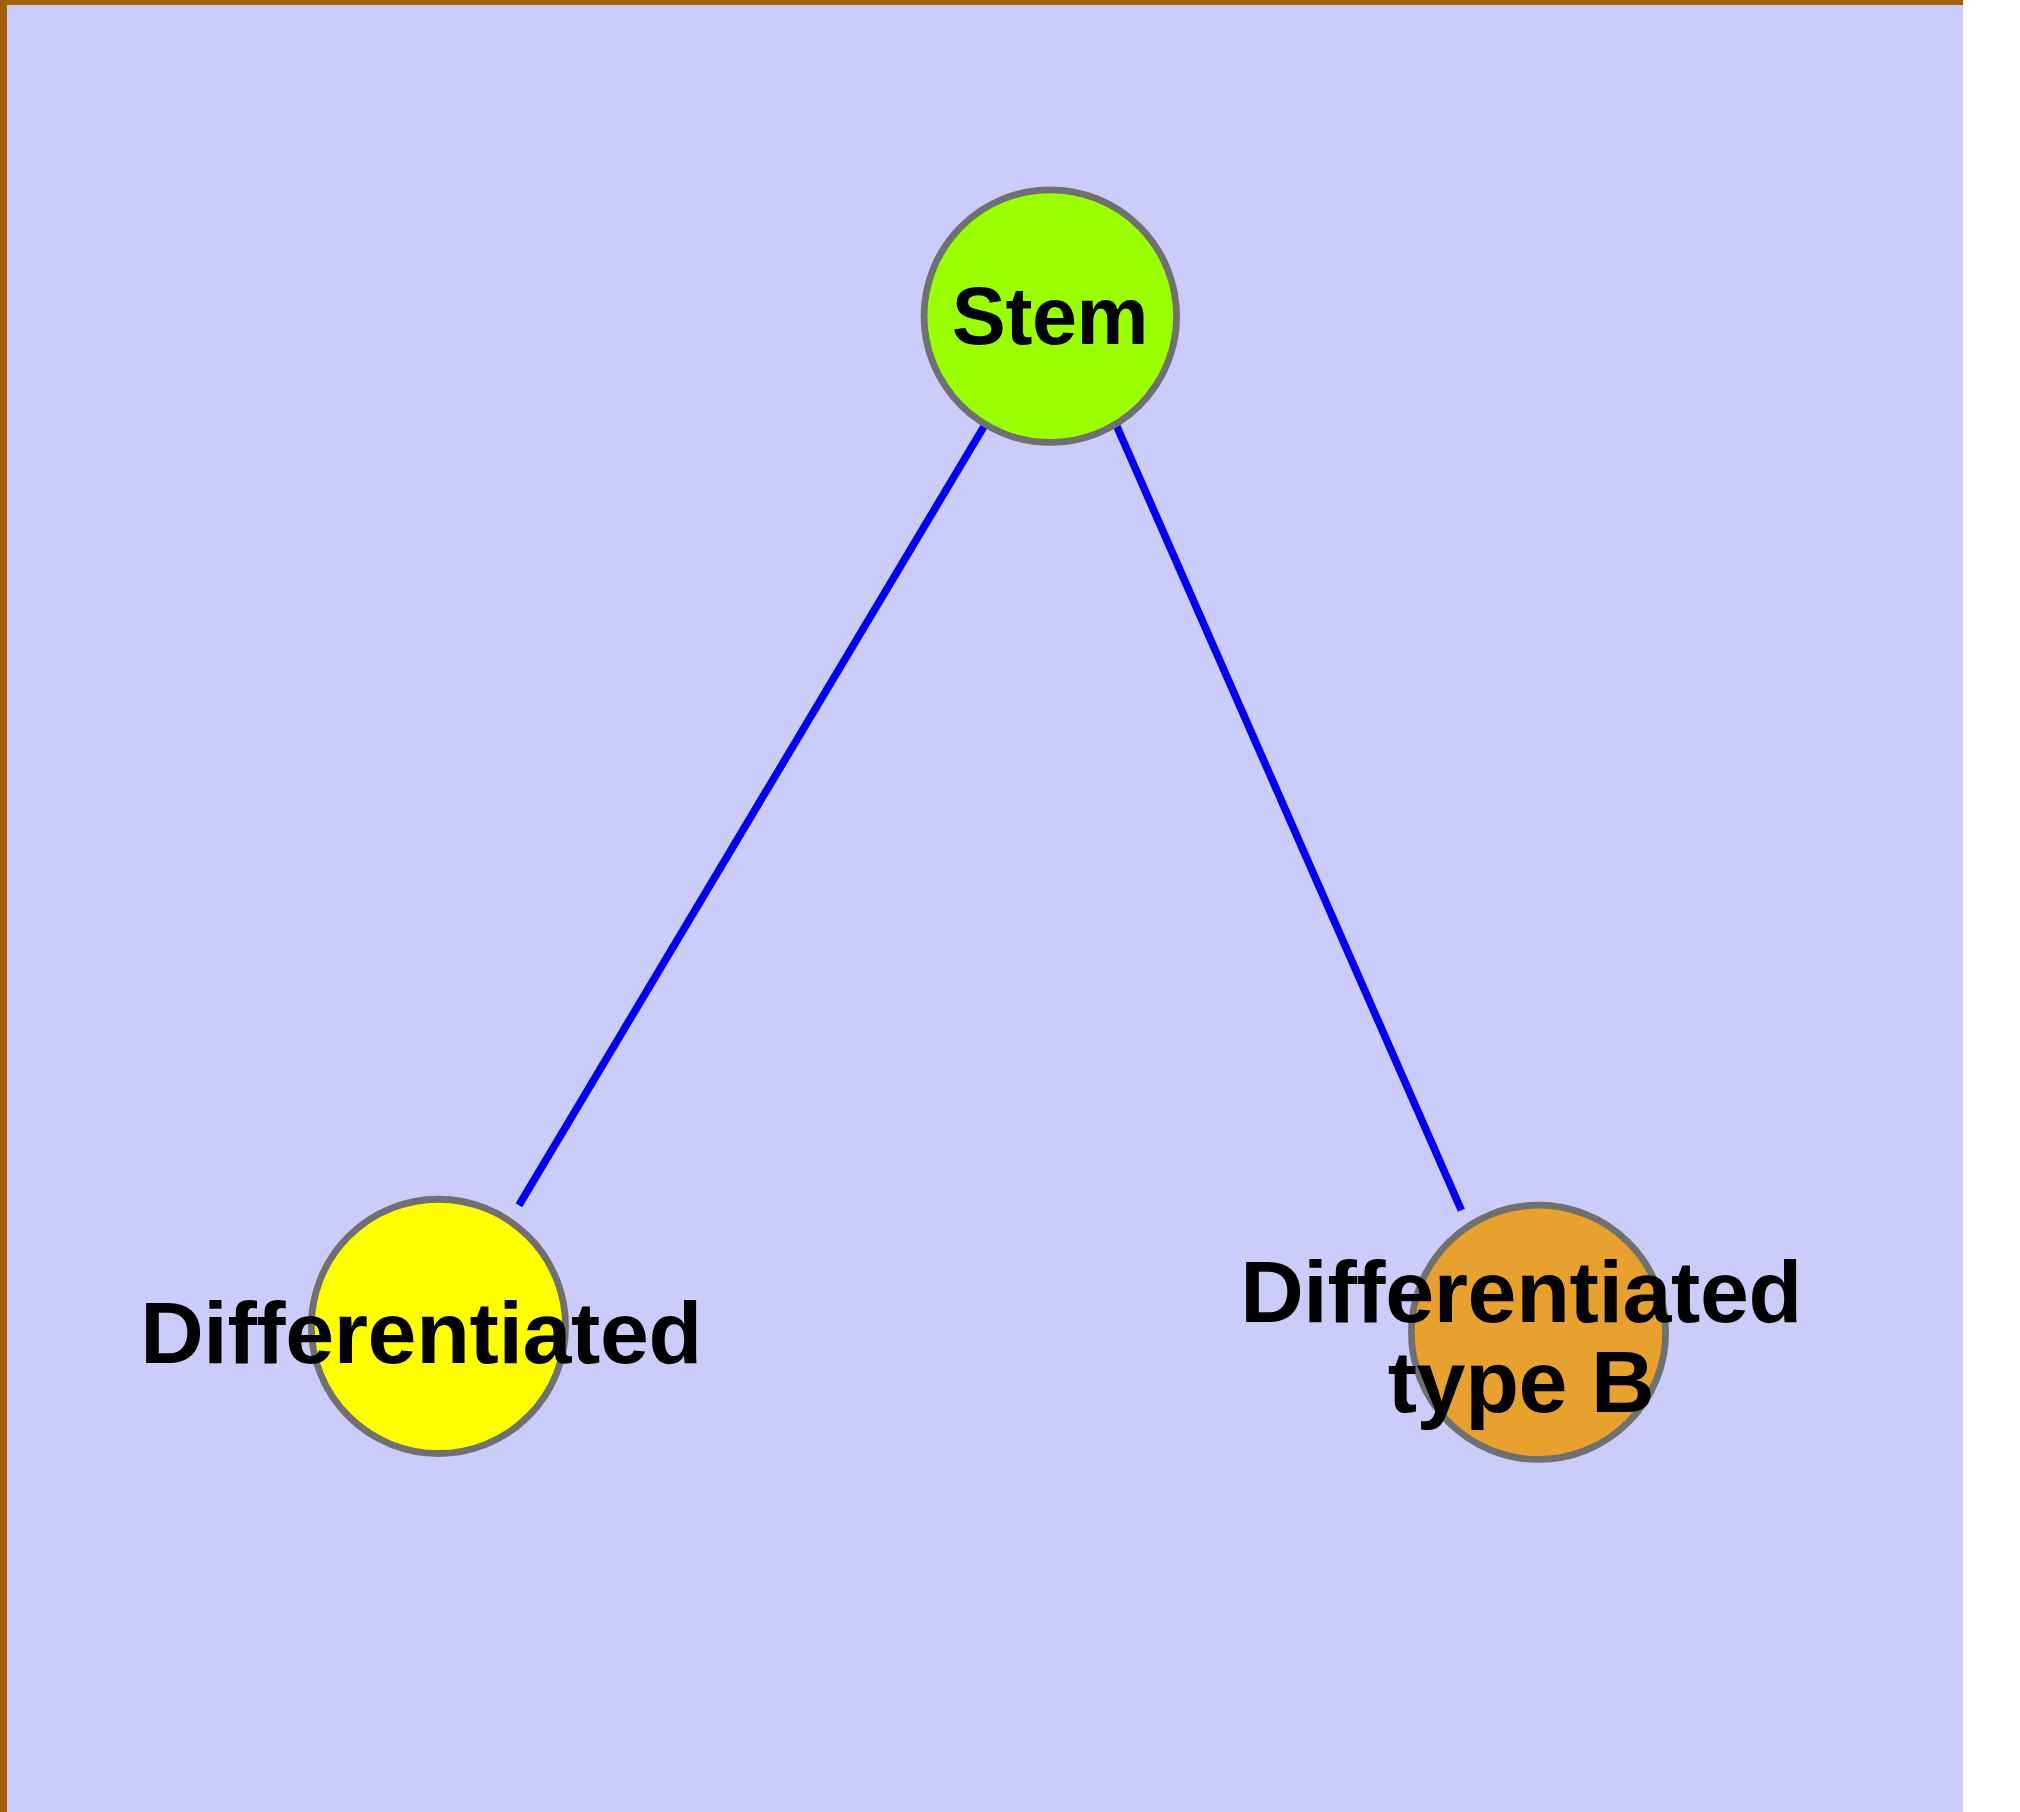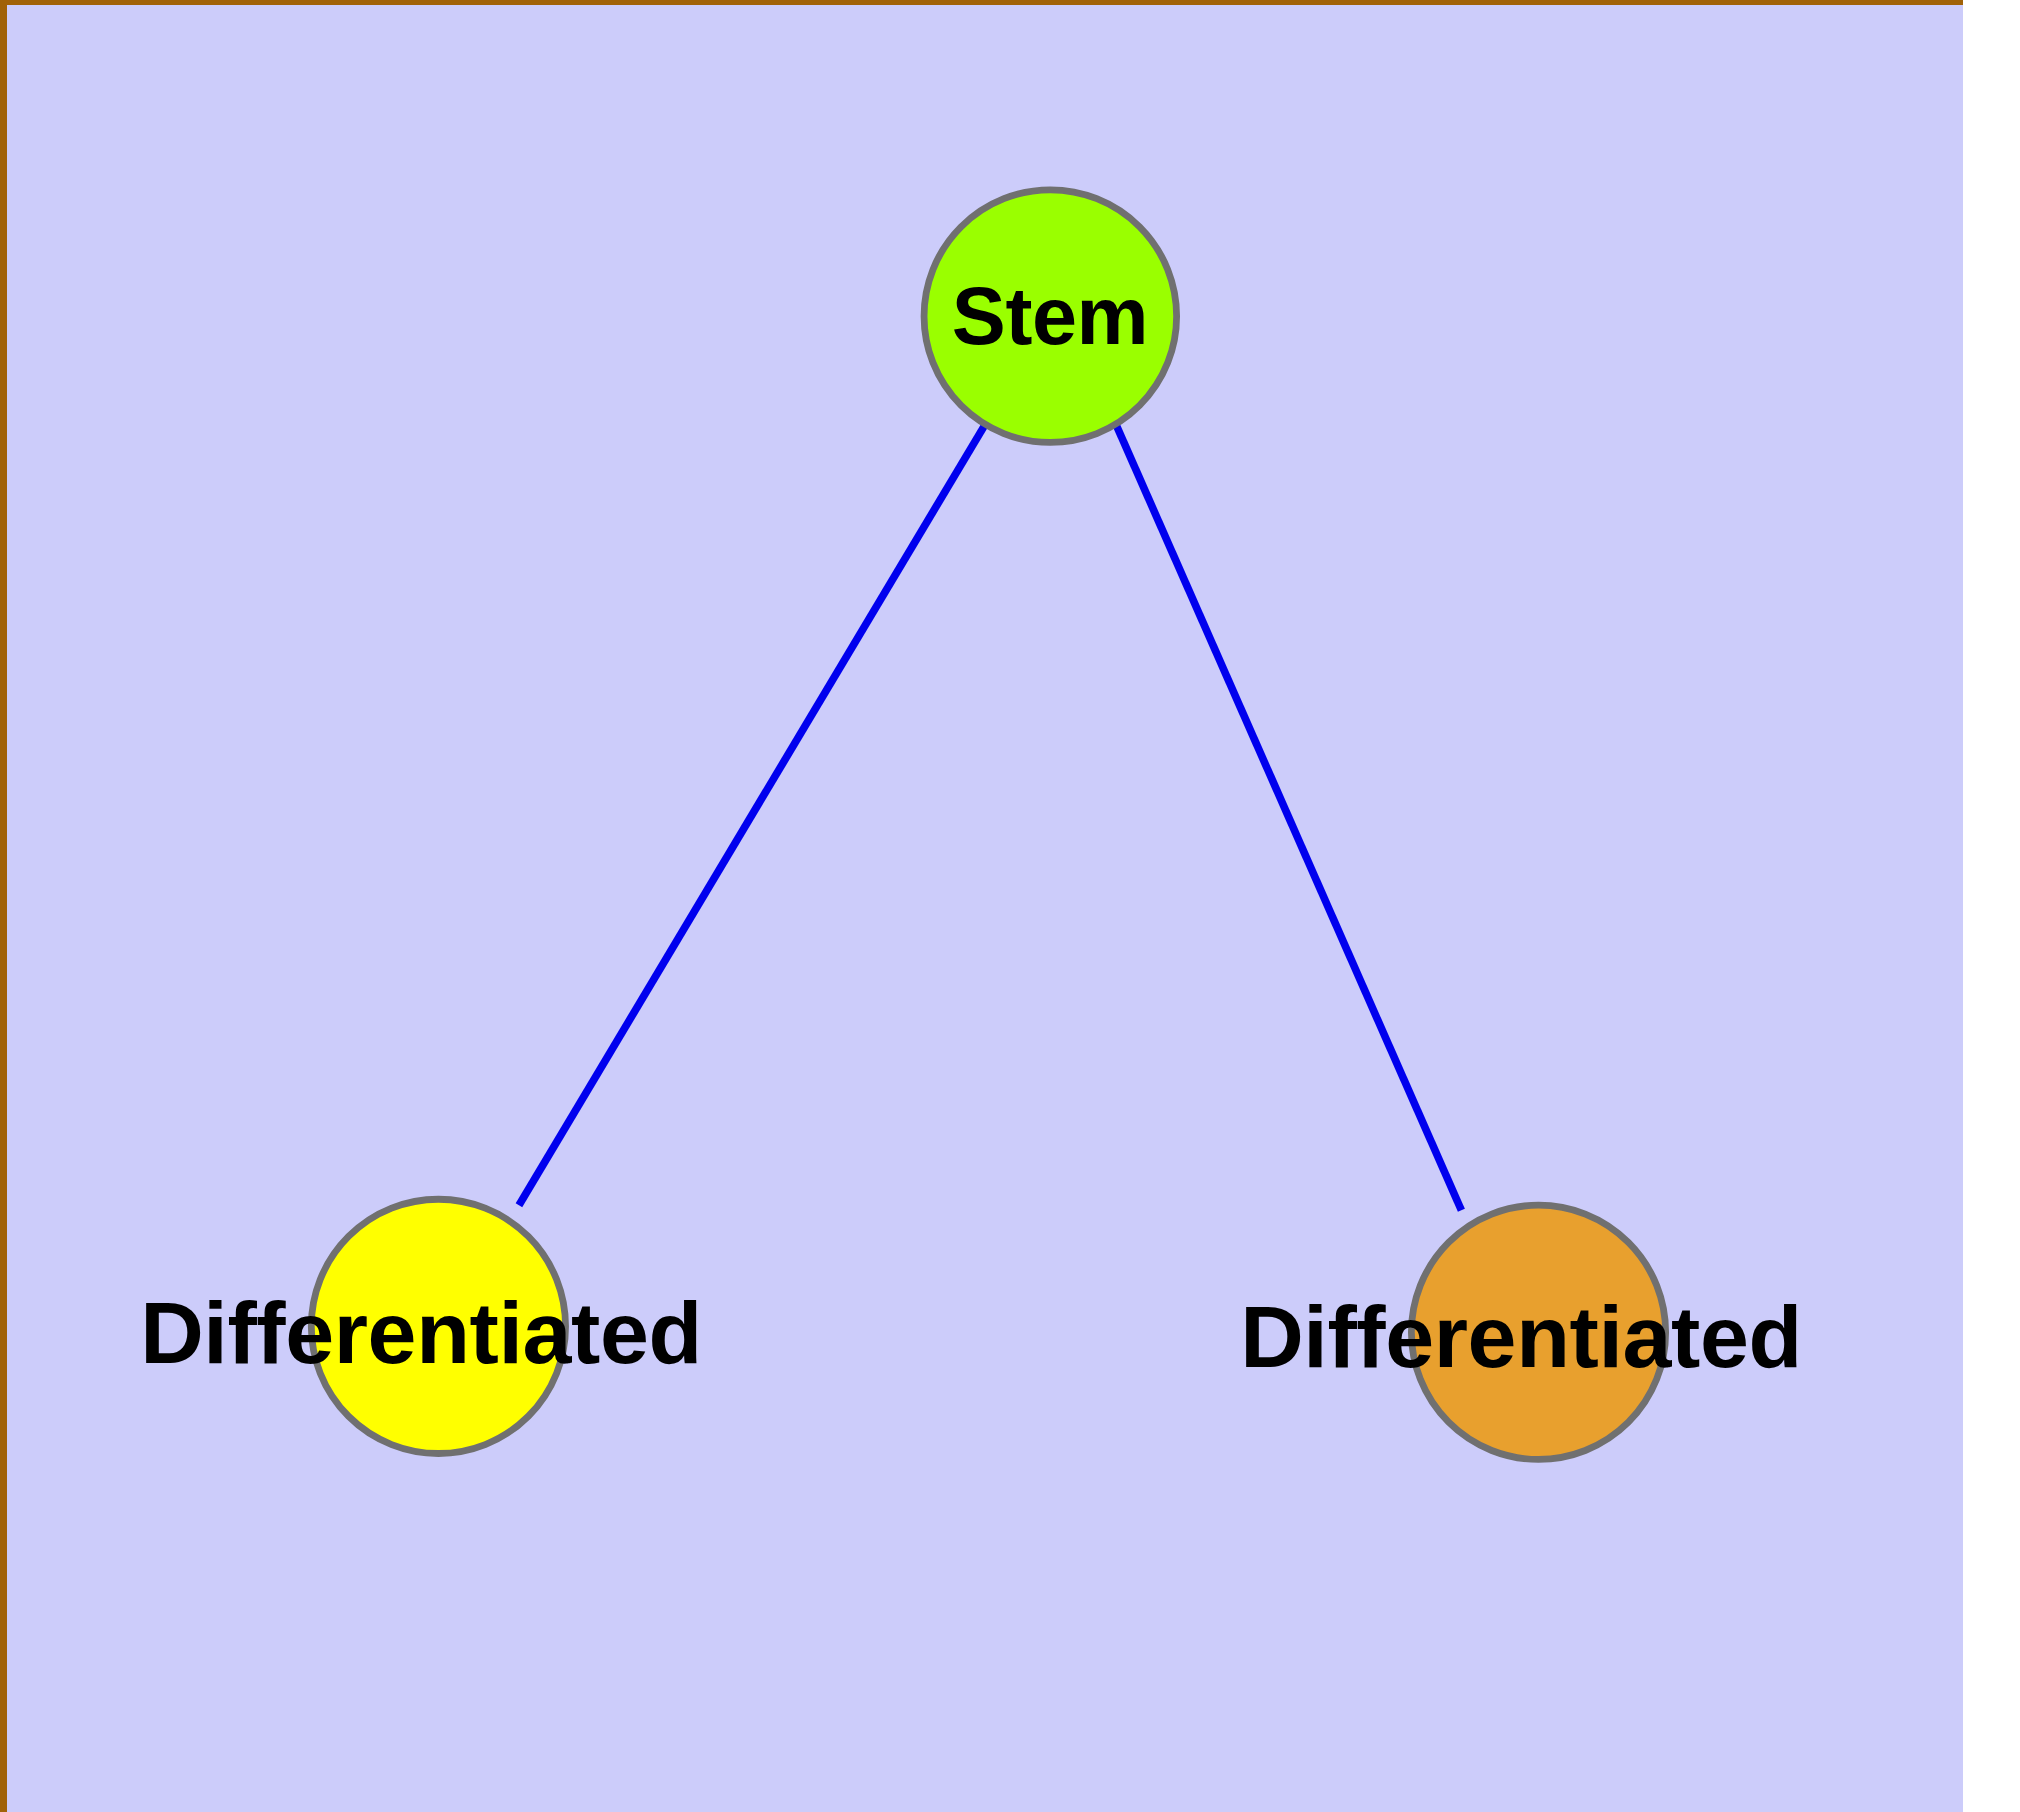--- a/index.html
+++ b/index.html
@@ -78,16 +78,16 @@
       <circle cx="1239" cy="373" r="149" fill="#9aff00" stroke="#707070" stroke-width="8"></circle>
       <circle cx="517" cy="1565" r="150" fill="#ffff00" stroke="#707070" stroke-width="8"></circle>
       <circle cx="1815" cy="1572" r="150" fill="#e8a02e" stroke="#707070" stroke-width="8"></circle>
     </g>
   </svg>
 
   <div class="node-label" id="label-stem">Stem</div>
 
   <div class="node-label" id="label-a"><span>Differentiated</span><br></div>
 
-  <div class="node-label" id="label-b"><span>Differentiated</span><br></div>
+  <div class="node-label" id="label-b"><span>Differentiated</span><br><span>type B</span></div>
 
 </div>
 
 
 </body></html>

